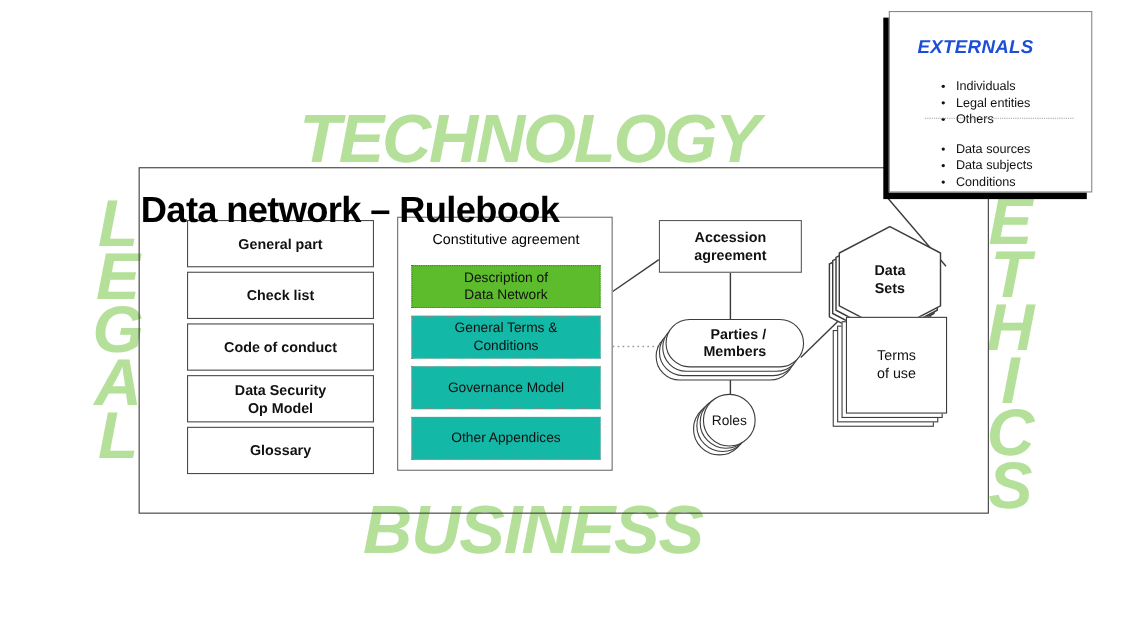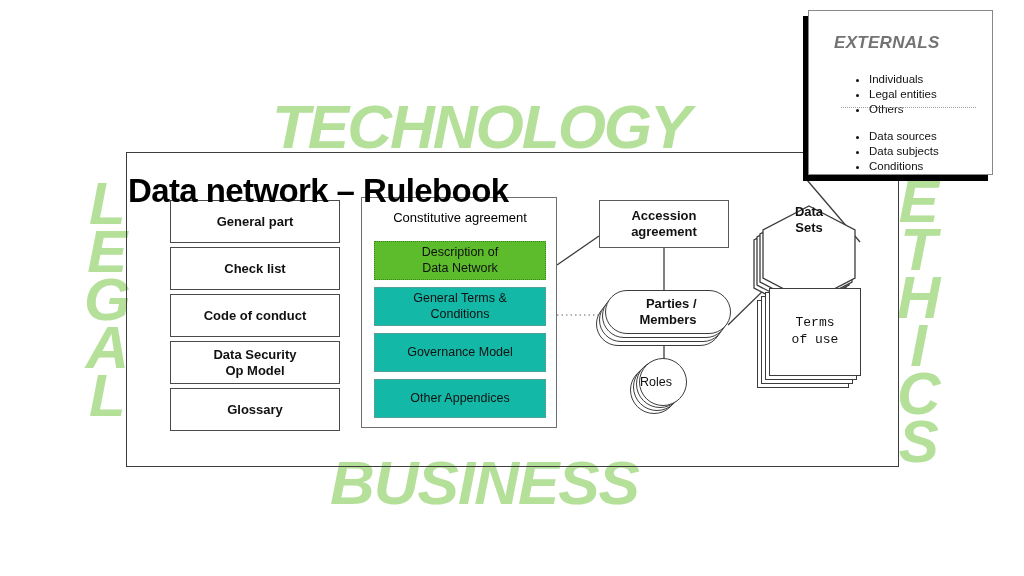--- a/index.html
+++ b/index.html
@@ -162,42 +162,42 @@
   #roles-wrap{position:absolute;left:630px;top:358px;width:70px;height:56px;z-index:4;}
   .roles-circ{
     position:absolute;width:48px;height:48px;
     box-sizing:border-box;
     border:1.3px solid #3c3c3c;border-radius:50%;background:#fff;
   }
   #roles-c3{left:0px;top:8px;}
   #roles-c2{left:3px;top:5px;}
   #roles-c1{left:6px;top:2px;}
   #roles-top{left:9px;top:0px;
-    display:flex;align-items:center;justify-content:flex-start;
+    display:flex;align-items:center;justify-content:center;
     font-size:12.5px;color:#111;}
 
   
   #datasets-wrap{position:absolute;left:752px;top:204px;width:118px;height:110px;z-index:4;}
   .hex{
     position:absolute;width:96px;height:100px;
   }
   .hex svg{display:block;}
   #hex-s3{left:0px;top:10px;}
   #hex-s2{left:3px;top:7px;}
   #hex-s1{left:6px;top:4px;}
   #hex-top{left:9px;top:0px;}
   #datasets-label{
     position:absolute;left:9px;top:0px;width:96px;height:100px;
-    display:flex;justify-content:center;text-align:center;
+    display:flex;align-items:center;justify-content:center;text-align:center;
     font-weight:bold;font-size:13px;color:#111;line-height:1.2;
     z-index:2;
   }
 
   
-  #terms-wrap{position:absolute;left:757px;top:288px;width:110px;height:104px;z-index:5;font-family:Liberation Mono, monospace;}
+  #terms-wrap{position:absolute;left:757px;top:288px;width:110px;height:104px;z-index:5;}
   .paper{
     position:absolute;width:92px;height:88px;
     box-sizing:border-box;
     border:1.3px solid #3c3c3c;background:#fff;
   }
   #terms-p3{left:0px;top:12px;}
   #terms-p2{left:4px;top:8px;}
   #terms-p1{left:8px;top:4px;}
   #terms-top{left:12px;top:0px;
     display:flex;align-items:center;justify-content:center;text-align:center;
@@ -210,21 +210,21 @@
   }
   #externals-card{
     position:absolute;left:808px;top:10px;
     width:185px;height:165px;
     box-sizing:border-box;
     background:#fff;border:1.3px solid #888;
     z-index:8;
   }
   #externals-title{
     position:absolute;left:25px;top:22px;
-    font-size:17px;font-weight:bold;font-style:italic;color:#737373;
+    font-size:17px;font-weight:bold;font-style:italic;color:#1d4ed8;
     letter-spacing:0.3px;
   }
   .ext-list{
     position:absolute;left:30px;
     margin:14px;padding:0 0 0 16px;
     list-style:disc;
     font-size:11.5px;color:#111;line-height:1.32;
   }
   #ext-list-1{top:47px;}
   #ext-list-2{top:104px;}

